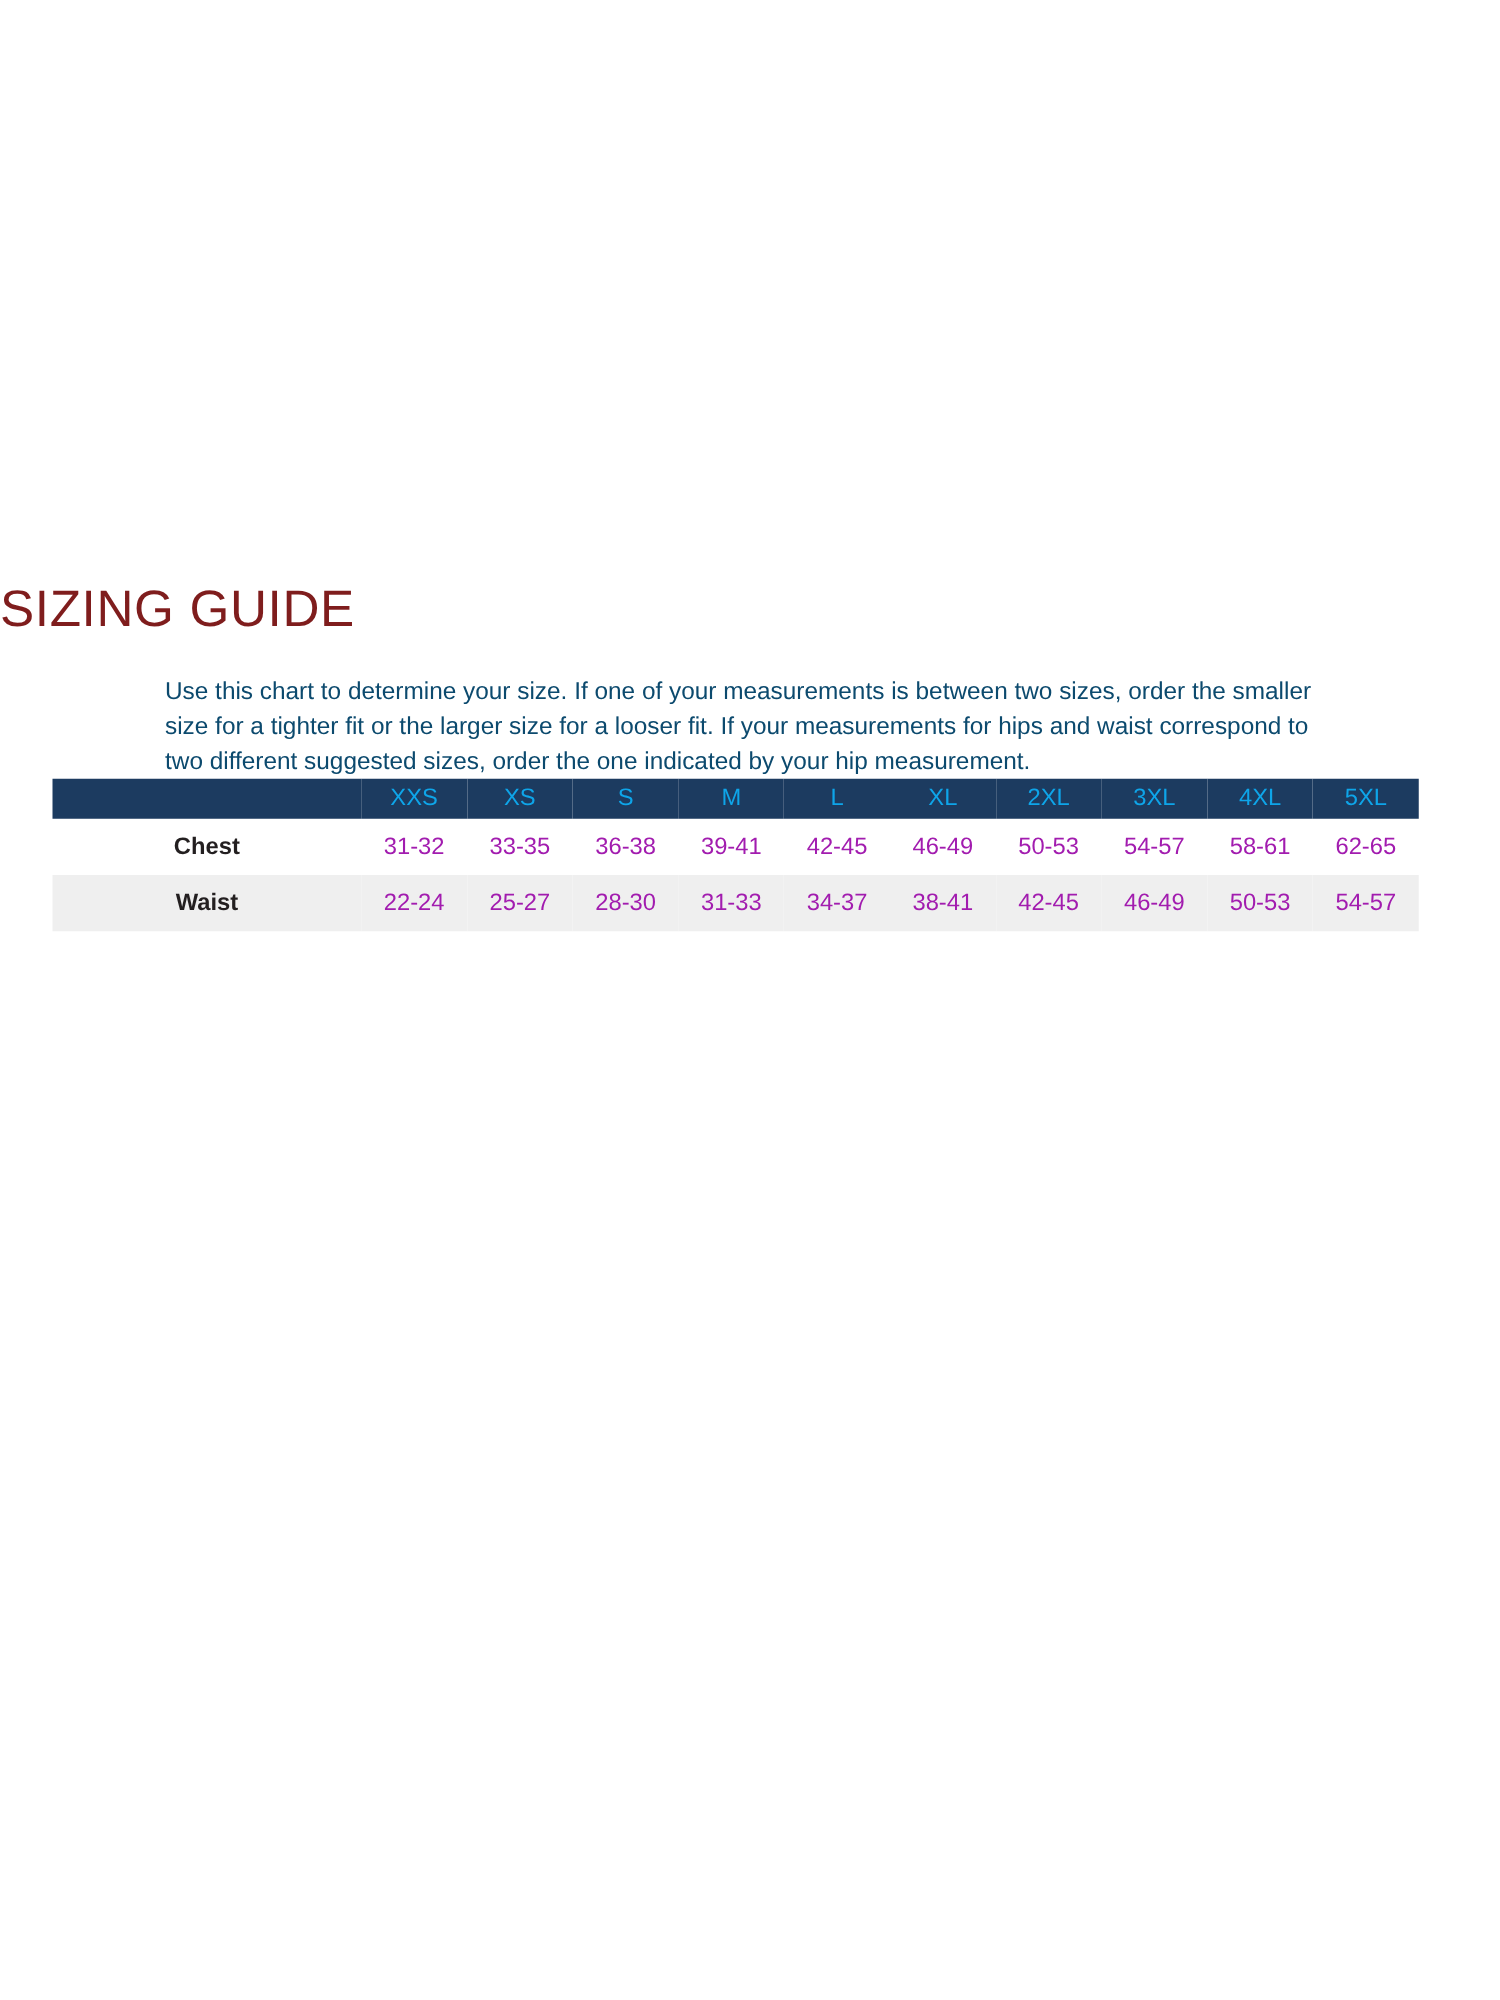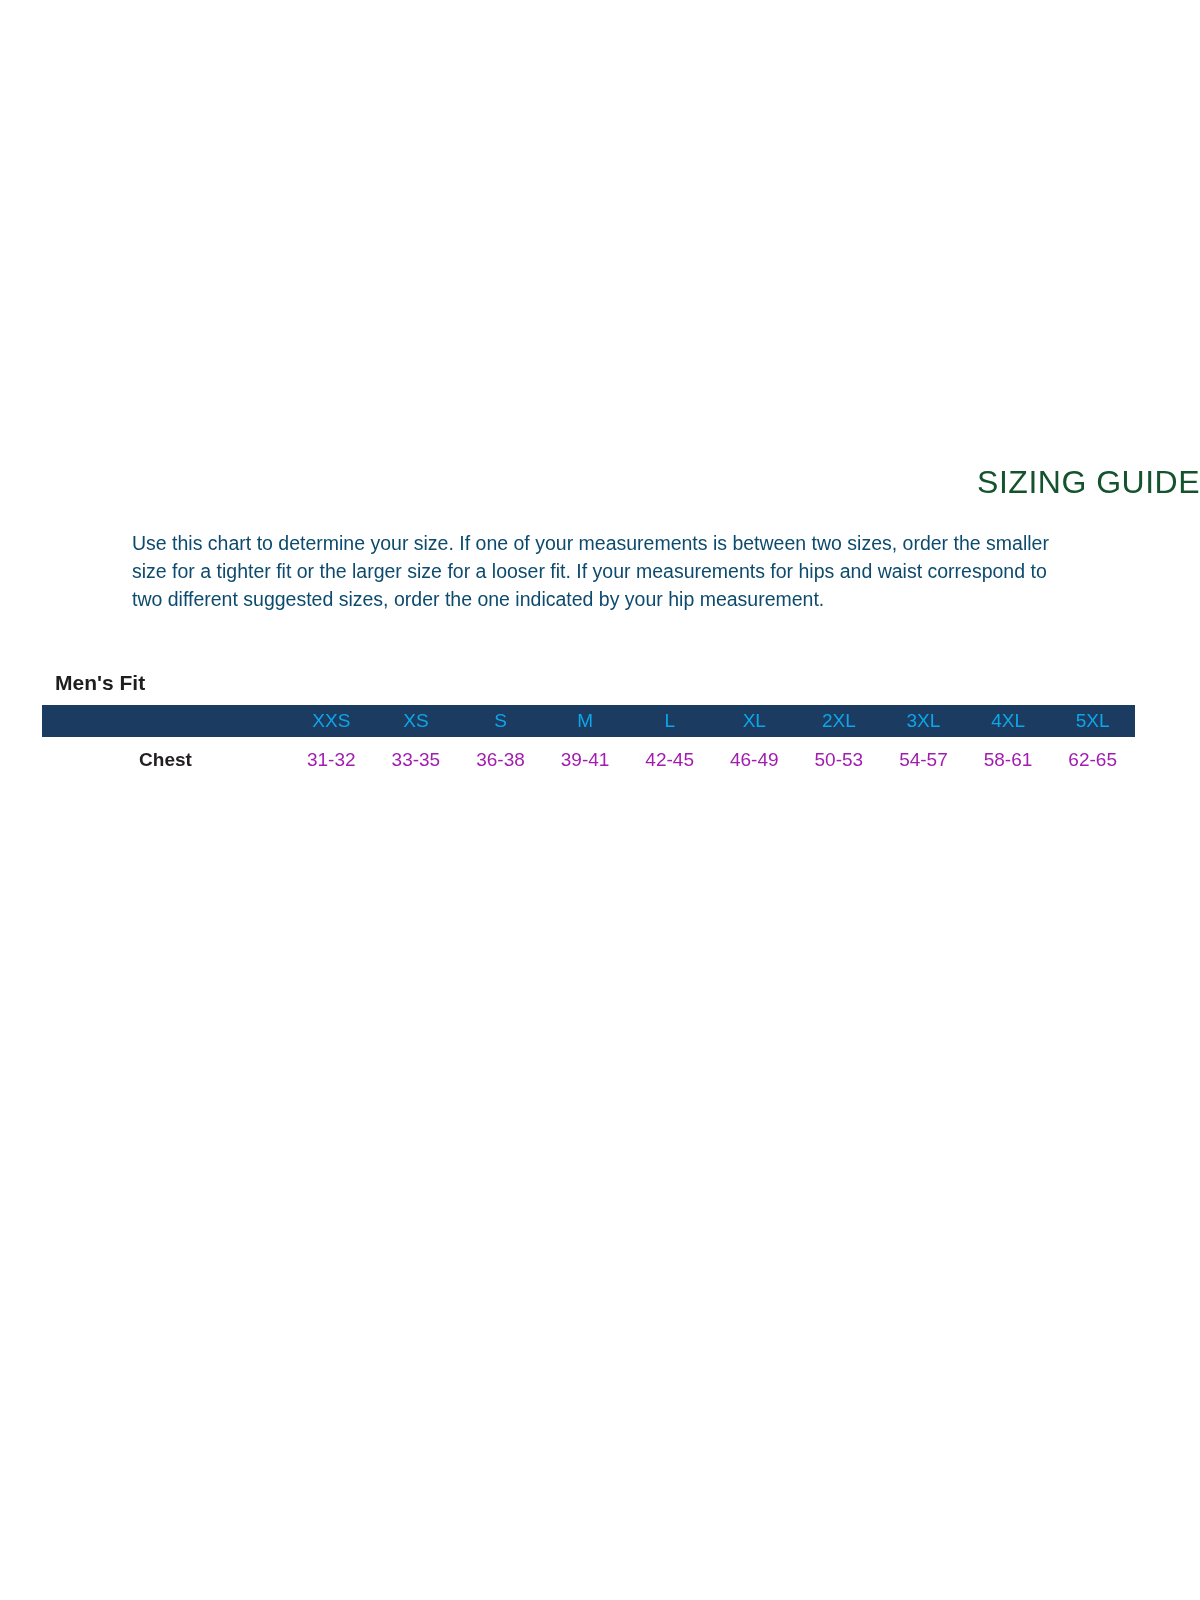--- a/index.html
+++ b/index.html
@@ -11,25 +11,25 @@
     font-family: "Liberation Sans", sans-serif;
     color: #231f20;
   }
   .page {
     width: 1200px;
     height: 1600px;
     padding-top: 464px;
   }
   .title {
     margin: 0 0 28px 0;
-    text-align: right;
-    font-size: 32px;
+    text-align: left;
+    font-size: 41px;
     font-weight: 500;
     letter-spacing: 0.5px;
-    color: #14532d;
+    color: #7f1d1d;
   }
   .intro {
     width: 936px;
     margin: 0 auto;
     font-size: 19.5px;
     line-height: 28px;
     color: #0c4a6e;
   }
   .section-label {
     margin: 58px 0 10px 55px;
@@ -74,21 +74,20 @@
 </style>
 </head>
 <body>
 
 <div class="page">
 
   <h1 class="title">SIZING GUIDE</h1>
 
   <p class="intro">Use this chart to determine your size. If one of your measurements is between two sizes, order the smaller size for a tighter fit or the larger size for a looser fit. If your measurements for hips and waist correspond to two different suggested sizes, order the one indicated by your hip measurement.</p>
 
-  <div class="section-label">Men's Fit</div>
 
   <table class="size-table">
     <colgroup>
       <col class="label-col">
       <col>
         <col>
         <col>
         <col>
         <col>
         <col>
@@ -119,16 +118,29 @@
         <td>33-35</td>
         <td>36-38</td>
         <td>39-41</td>
         <td>42-45</td>
         <td>46-49</td>
         <td>50-53</td>
         <td>54-57</td>
         <td>58-61</td>
         <td>62-65</td>
       </tr>
+      <tr class="alt">
+        <th>Waist</th>
+        <td>22-24</td>
+        <td>25-27</td>
+        <td>28-30</td>
+        <td>31-33</td>
+        <td>34-37</td>
+        <td>38-41</td>
+        <td>42-45</td>
+        <td>46-49</td>
+        <td>50-53</td>
+        <td>54-57</td>
+      </tr>
     </tbody>
   </table>
 
 </div>
 
 </body></html>

